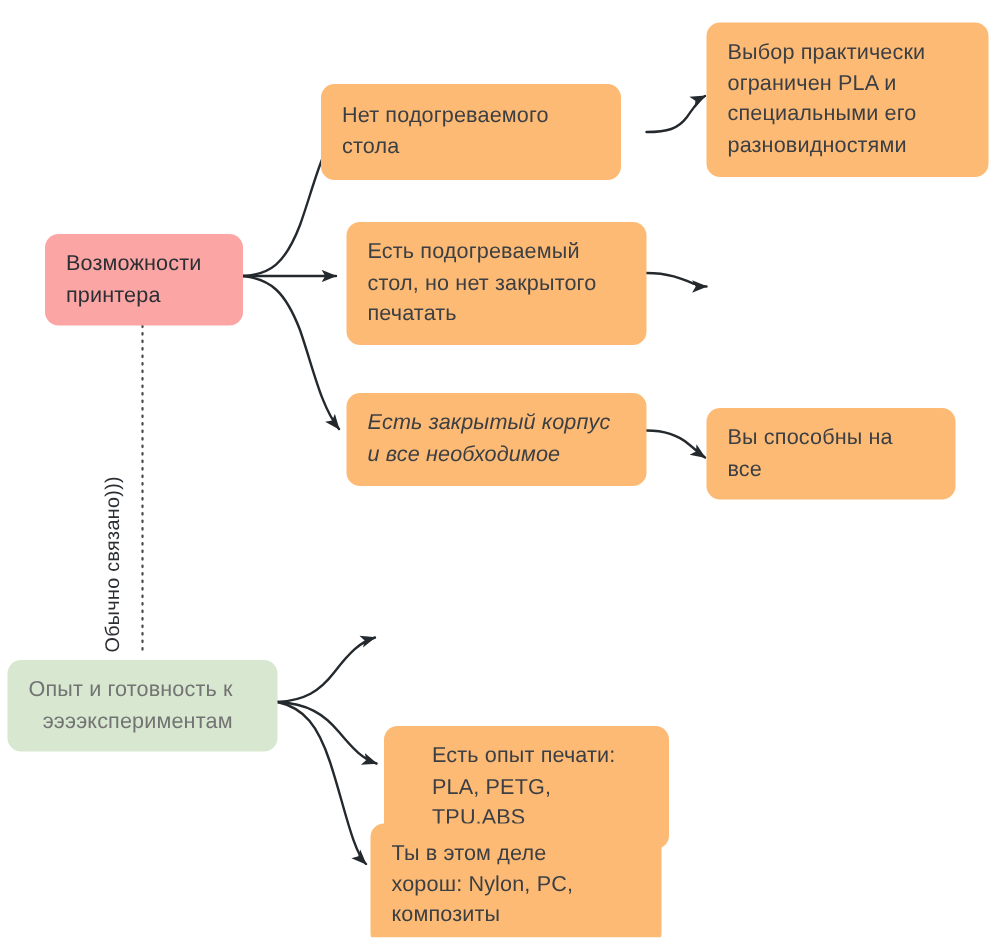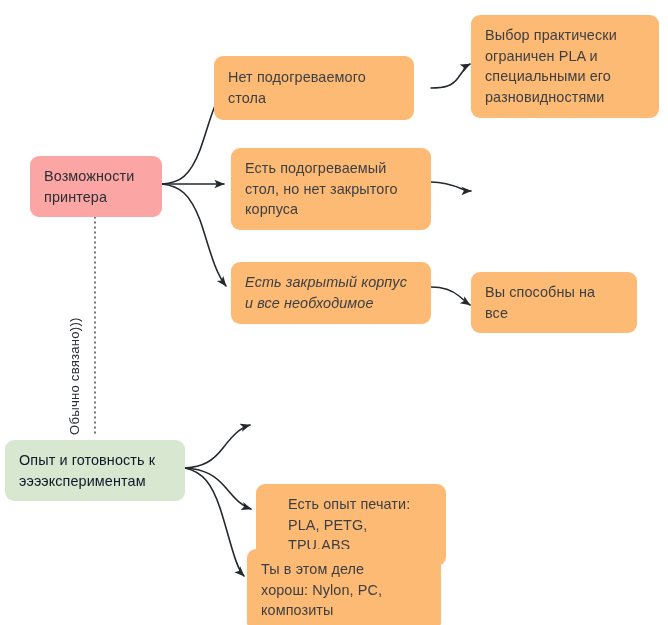--- a/index.html
+++ b/index.html
@@ -57,21 +57,22 @@
   .node-grey {
     background: #fdba74;
     color: #3b3f43;
   }
   .node-blue {
     background: #fca5a5;
     color: #2b2f33;
   }
   .node-green {
     background: #d8e8d0;
-    color: #0f172a;
+    color: #737373;
+    text-align: right;
   }
   
   .edge-label {
     position: absolute;
     z-index: 2;
     transform-origin: left bottom;
     transform: rotate(-90deg);
     white-space: nowrap;
     font-size: 13.2px;
     color: #2b2f33;
@@ -111,21 +112,21 @@
   <div class="node node-green" style="left:5px; top:440px; width:180px; min-height:56px;">Опыт и готовность к
 ээээкспериментам</div>
 
   <div class="edge-label" style="left:82px; top:420px;">Обычно связано)))</div>
 
   <div class="node node-grey" style="left:214px; top:56px; width:200px; min-height:64px;">Нет подогреваемого
 стола</div>
 
   <div class="node node-grey" style="left:231px; top:148px; width:200px; min-height:70px;">Есть подогреваемый
 стол, но нет закрытого
-корпуса</div>
+печатать</div>
 
   <div class="node node-grey" style="left:231px; top:262px; width:200px; min-height:62px;font-style:italic;">Есть закрытый корпус
 и все необходимое</div>
 
   <div class="node node-grey" style="left:471px; top:15px; width:188px; min-height:98px;">Выбор практически
 ограничен PLA и
 специальными его
 разновидностями</div>
 
 

